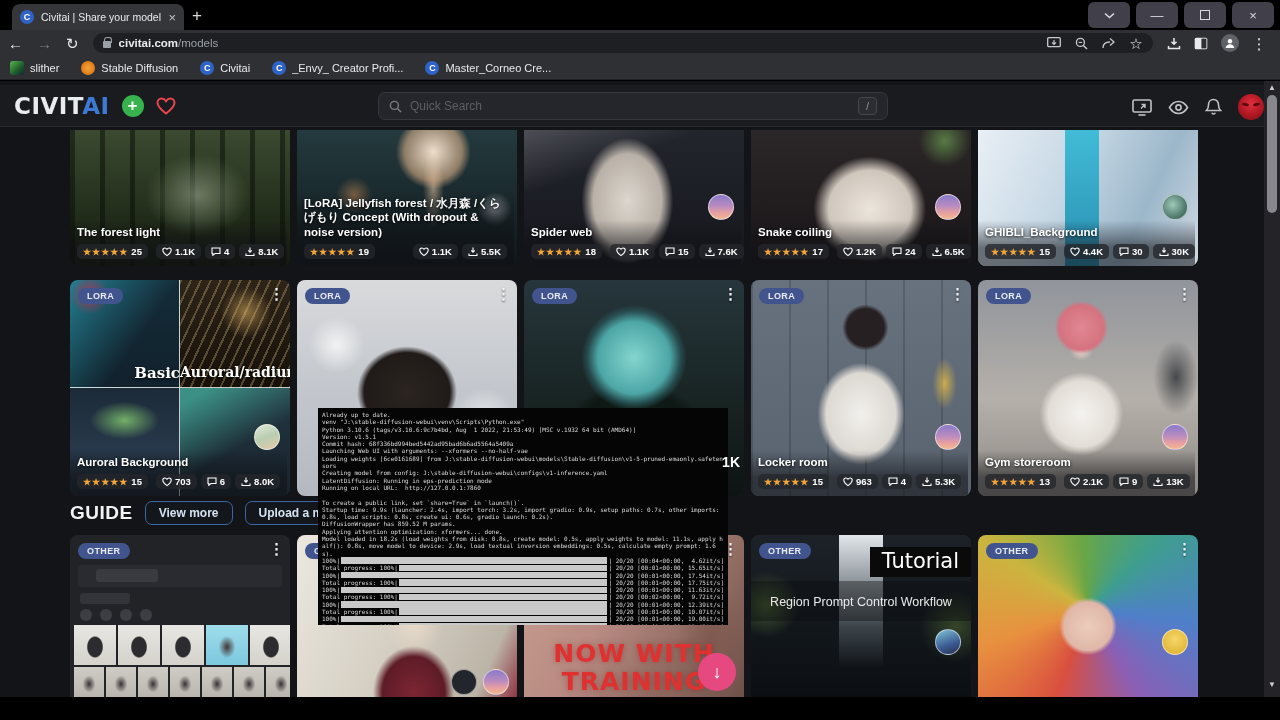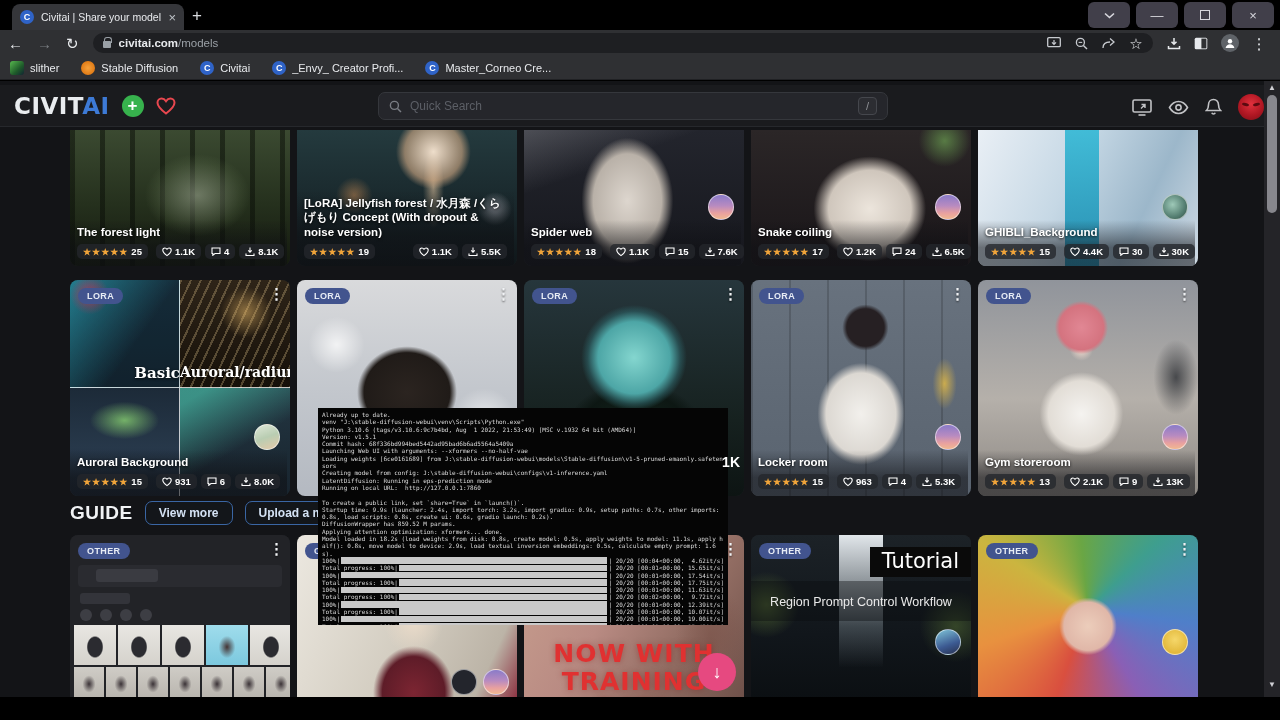--- a/index.html
+++ b/index.html
@@ -517,21 +517,21 @@
             <div class="stats">
               <span class="pill">
                 <span class="star">★★★★★</span>
                 <span>15</span>
               </span>
               <span class="spacer"></span>
               <span class="pill">
                 <svg width="10" height="10" viewBox="0 0 10 10">
                   <path d="M5 8.6C2 6.3.8 4.7.8 3.2.8 2 1.7 1 2.9 1c.8 0 1.6.5 2.1 1.3C5.5 1.5 6.3 1 7.1 1c1.2 0 2.1 1 2.1 2.2 0 1.5-1.2 3.1-4.2 5.4z" fill="none" stroke="#fff" stroke-width="1.1"></path>
                 </svg>
-                <span>931</span>
+                <span>703</span>
               </span>
               <span class="pill">
                 <svg width="10" height="9" viewBox="0 0 10 9">
                   <path d="M1 1h8v5.5H4L1.8 8.3V6.5H1z" fill="none" stroke="#fff" stroke-width="1.1"></path>
                 </svg>
                 <span>6</span>
               </span>
               <span class="pill">
                 <svg width="10" height="9" viewBox="0 0 10 9">
                   <path d="M5 0.5v4.5M3.2 3.4L5 5.2l1.8-1.8" fill="none" stroke="#fff" stroke-width="1.1"></path>

